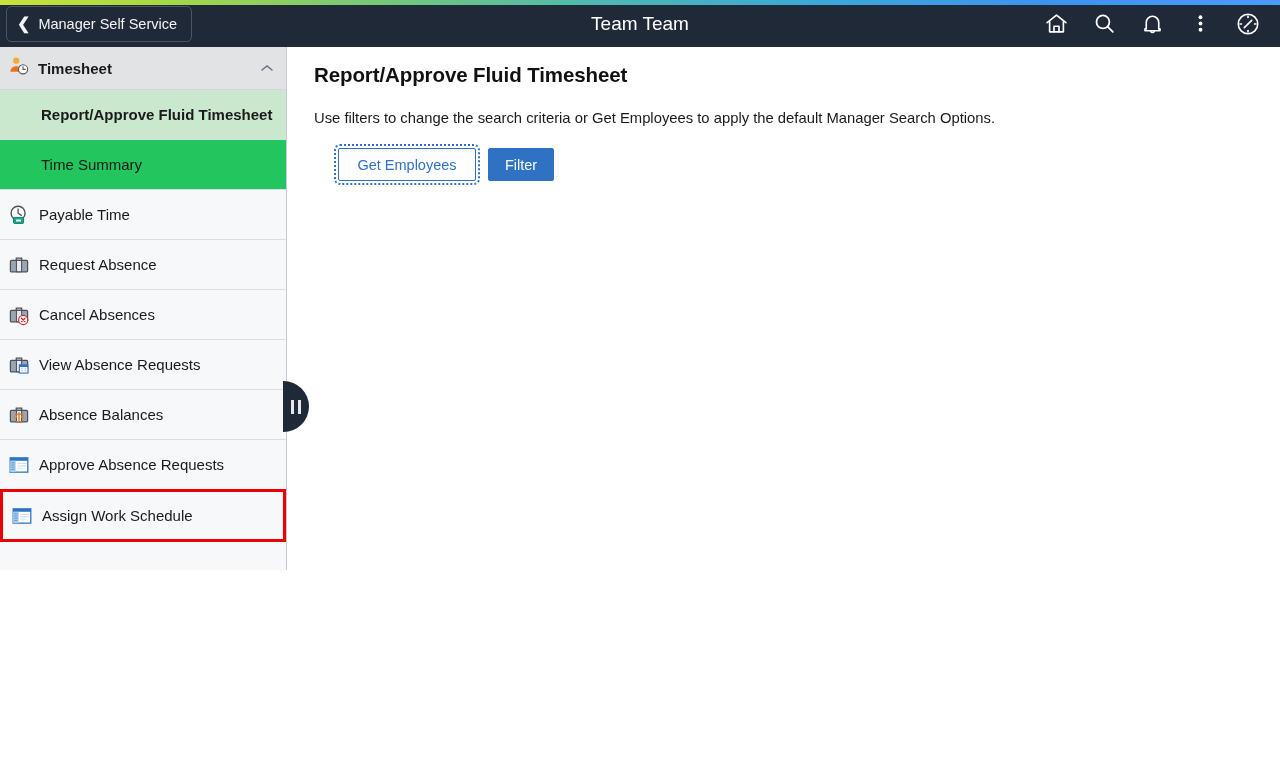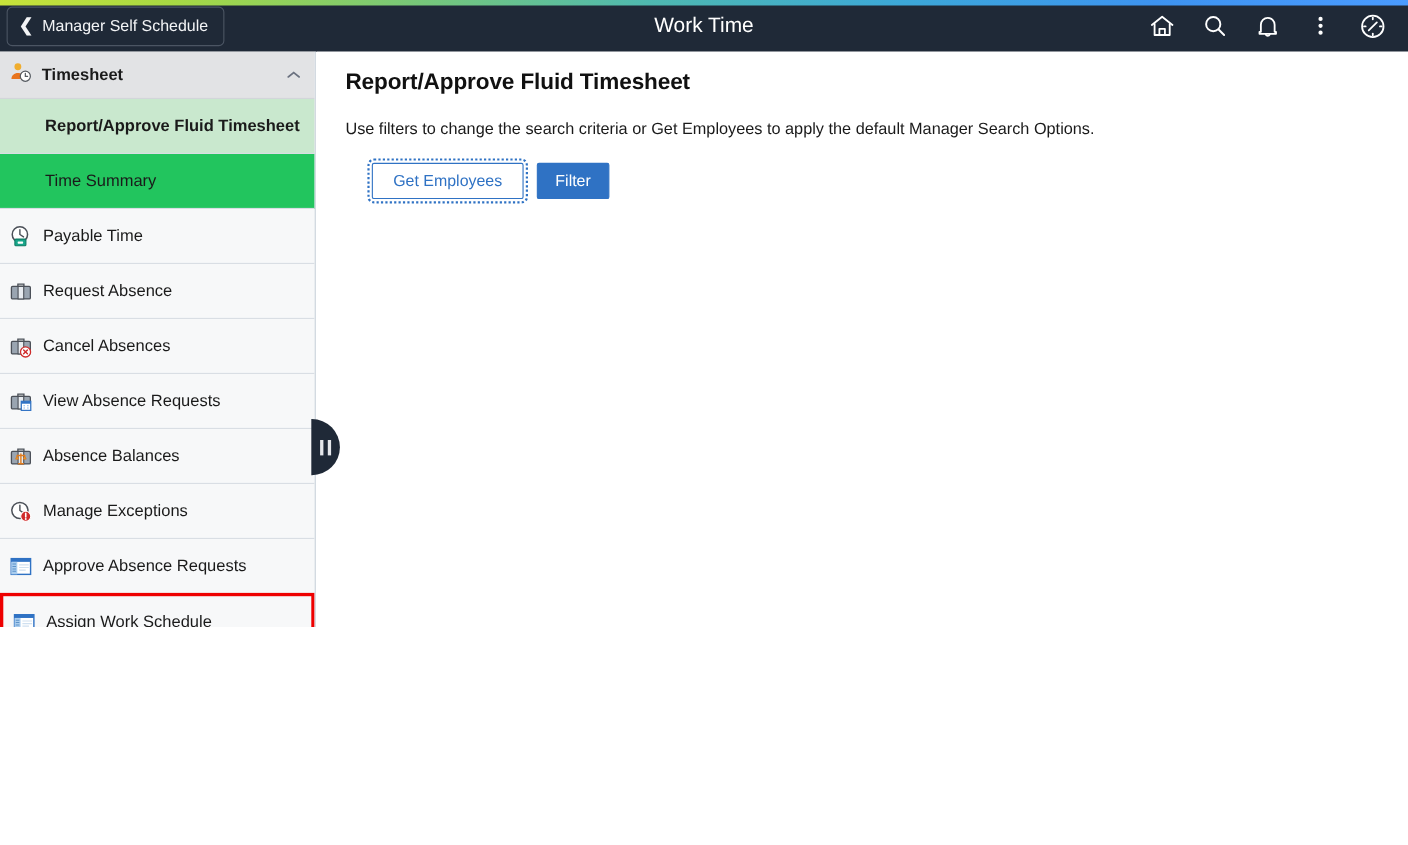--- a/index.html
+++ b/index.html
@@ -112,23 +112,23 @@
   }
 </style>
 </head>
 <body>
 
 <div id="app">
 
   <div class="header">
     <div class="back-btn">
       <span class="back-chevron">❮</span>
-      <span>Manager Self Schedule</span>
-    </div>
-    <div class="header-title">Work Time</div>
+      <span>Manager Self Service</span>
+    </div>
+    <div class="header-title">Team Team</div>
     <div class="header-icons">
       <div class="hicon">
         <svg width="25" height="25" viewBox="0 0 24 24" fill="none" stroke="#ffffff" stroke-width="1.6" stroke-linecap="round" stroke-linejoin="round">
           <path d="M3 11.2 12 4l9 7.2"></path>
             <path d="M5.4 10.4V20h13.2v-9.6"></path>
             <path d="M9.6 20v-5.4h4.8V20"></path>
         </svg>
       </div>
       <div class="hicon">
         <svg width="25" height="25" viewBox="0 0 24 24" fill="none" stroke="#ffffff" stroke-width="1.7" stroke-linecap="round">
@@ -246,32 +246,20 @@
           <rect x="2.6" y="7" width="18.8" height="12.4" rx="1.2" fill="#9aa5b1" stroke="#4b5058" stroke-width="1.3"></rect>
           <rect x="9.2" y="7" width="5.6" height="12.4" fill="#e8ecf0" stroke="#4b5058" stroke-width="1.1"></rect>
           <path d="M12 9.4v9.4M8.2 11h7.6" stroke="#e07b1e" stroke-width="1.4" stroke-linecap="round"></path>
           <path d="M6.8 14.6h2.8l-1.4-3.1zM14.4 14.6h2.8l-1.4-3.1z" fill="#f0ad2e" stroke="#e07b1e" stroke-width="0.9"></path>
           <path d="M9.6 19.2h4.8" stroke="#e07b1e" stroke-width="1.4" stroke-linecap="round"></path>
         </svg>
       </span>
       <span class="label">Absence Balances</span>
     </div>
 
-    <div class="side-item plain">
-      <span class="ic">
-        <svg width="22" height="22" viewBox="0 0 24 24">
-          <circle cx="11" cy="11" r="8" fill="#ffffff" stroke="#4b5058" stroke-width="1.5"></circle>
-          <path d="M11 5.8V11l3.8 2.6" stroke="#4b5058" stroke-width="1.4" fill="none" stroke-linecap="round"></path>
-          <circle cx="16.8" cy="16.8" r="5" fill="#d02b2b" stroke="#ffffff" stroke-width="1.1"></circle>
-          <path d="M16.8 13.9v3.6" stroke="#ffffff" stroke-width="1.6" stroke-linecap="round"></path>
-          <circle cx="16.8" cy="19.4" r="0.95" fill="#ffffff"></circle>
-        </svg>
-      </span>
-      <span class="label">Manage Exceptions</span>
-    </div>
 
     <div class="side-item plain">
       <span class="ic">
         <svg width="22" height="22" viewBox="0 0 24 24">
           <rect x="2.4" y="4.2" width="19.2" height="15.6" fill="#ffffff" stroke="#2f72c4" stroke-width="1.4"></rect>
           <rect x="2.4" y="4.2" width="19.2" height="3.2" fill="#2f72c4"></rect>
           <rect x="2.4" y="7.4" width="6" height="12.4" fill="#aacdee"></rect>
           <path d="M3.6 9.6h3.6M3.6 12h3.6M3.6 14.4h3.6M3.6 16.8h3.6" stroke="#5d93c9" stroke-width="1"></path>
           <path d="M10.2 10.4h9.6M10.2 13h9.6M10.2 15.6h6.6" stroke="#cfe0f0" stroke-width="1.2"></path>
         </svg>

